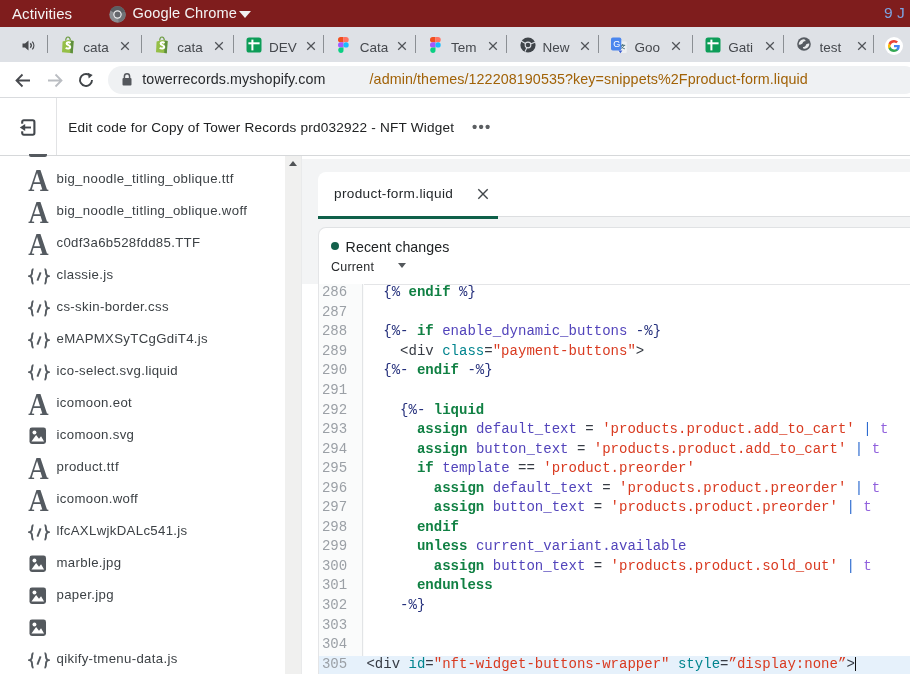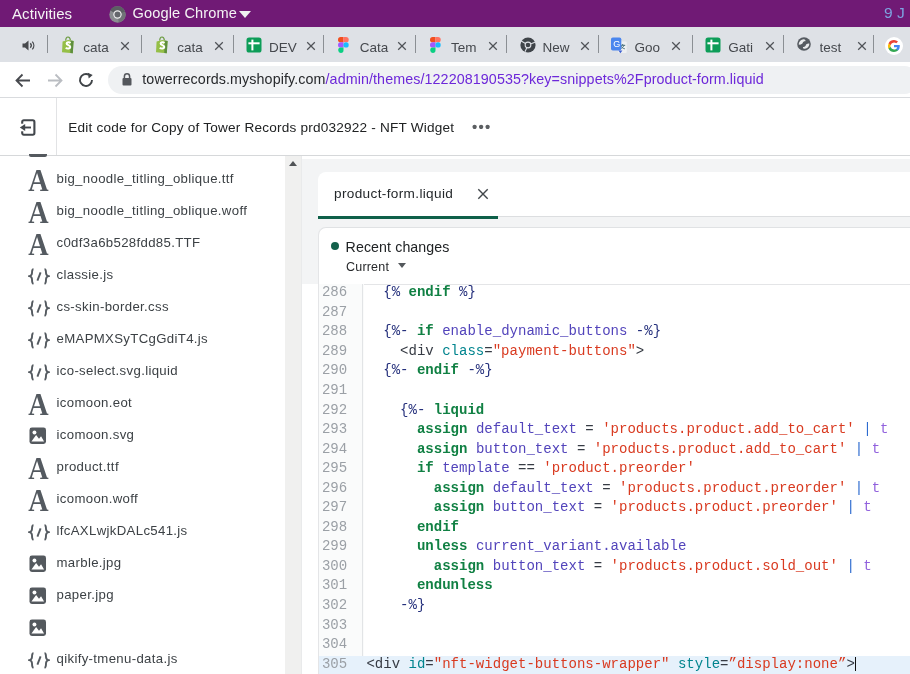--- a/index.html
+++ b/index.html
@@ -1,21 +1,21 @@
 <!DOCTYPE html>
 <html><head>
 <meta charset="utf-8">
 <style>
   * { margin:0; padding:0; box-sizing:border-box; }
   html,body { width:910px; height:674px; overflow:hidden; }
   body { position:relative; font-family:"Liberation Sans", sans-serif; background:#fff; }
   .abs { position:absolute; }
 
   
-  #topbar { left:0; top:0; width:910px; height:27px; background:#701a75; }
+  #topbar { left:0; top:0; width:910px; height:27px; background:#7f1d1d; }
   #topbar .txt { color:#f4f4f4; font-size:15px; letter-spacing:0.1px; }
 
   
   #tabstrip { left:0; top:27px; width:910px; height:35px; background:#dee1e6; }
   .tdiv { position:absolute; top:8px; width:1px; height:18px; background:#8b8f94; }
   .ttl { position:absolute; top:13px; font-size:13.5px; color:#45484d; white-space:nowrap; overflow:hidden; }
 
   
   #toolbar { left:0; top:62px; width:910px; height:36px; background:#ffffff; border-bottom:1px solid #d9dbde; }
   #omnibox { position:absolute; left:108px; top:4px; width:810px; height:28px; background:#eff1f3; border-radius:14px; }
@@ -196,21 +196,21 @@
   </svg>
   <svg class="abs" style="left:78px; top:10px;" width="16" height="16" viewBox="0 0 16 16">
     <path d="M14 8 A6 6 0 1 1 10.8 2.7" stroke="#404448" stroke-width="1.9" fill="none"></path>
     <path d="M9.8 0.7 L14.7 2.9 L10.7 6.5 Z" fill="#404448"></path>
   </svg>
   <div id="omnibox">
     <svg class="abs" style="left:14px; top:7px;" width="10" height="13" viewBox="0 0 10 13">
       <rect x="0.5" y="5" width="9" height="7.6" rx="1" fill="#54575c"></rect>
       <path d="M2.4 5.5 V3.4 A2.6 2.6 0 0 1 7.6 3.4 V5.5" stroke="#54575c" stroke-width="1.5" fill="none"></path>
     </svg>
-    <div class="abs" style="left:34.3px; top:5.3px; font-size:14.3px; letter-spacing:0.09px; color:#27292c; white-space:nowrap;">towerrecords.myshopify.com<span style="color:#6d28d9;">/admin/themes/122208190535?key=snippets%2Fproduct-form.liquid</span></div>
+    <div class="abs" style="left:34.3px; top:5.3px; font-size:14.3px; letter-spacing:0.09px; color:#27292c; white-space:nowrap;">towerrecords.myshopify.com<span style="color:#a16207;margin-left:44px;">/admin/themes/122208190535?key=snippets%2Fproduct-form.liquid</span></div>
   </div>
 </div>
 
 <div class="abs" id="sheader">
   <svg class="abs" style="left:18.8px; top:20.6px;" width="17" height="17" viewBox="0 0 17 17">
     <rect x="3.2" y="1.3" width="12.2" height="14.4" rx="1.6" stroke="#42474c" stroke-width="2.1" fill="none"></rect>
     <rect x="0" y="4.7" width="4.8" height="7.6" fill="#fff"></rect>
     <path d="M3.8 8.5 H12" stroke="#42474c" stroke-width="1.9"></path>
     <path d="M0.8 8.5 L6.2 4.9 V12.1 Z" fill="#42474c"></path>
   </svg>
@@ -339,21 +339,21 @@
   <div id="filetab">
     <div class="abs" style="left:16px; top:12.6px; font-size:13.6px; letter-spacing:0.35px; color:#24282b;">product-form.liquid</div>
     <svg class="abs" style="left:159px; top:15px;" width="12" height="12" viewBox="0 0 12 12">
       <path d="M1.3 1.3 L10.7 10.7 M10.7 1.3 L1.3 10.7" stroke="#42474b" stroke-width="1.4"></path>
     </svg>
   </div>
   <div id="tealline"></div>
   <div id="edcard">
     <div class="abs" style="left:12px; top:13.5px; width:8.4px; height:8.4px; border-radius:50%; background:#13604b;"></div>
     <div class="abs" style="left:26.6px; top:11px; font-size:14.2px; letter-spacing:0.1px; color:#202325;">Recent changes</div>
-    <div class="abs" style="left:27px; top:31.5px; font-size:12.5px; letter-spacing:0.2px; color:#27292b;">Current</div>
+    <div class="abs" style="left:12px; top:31.5px; font-size:12.5px; letter-spacing:0.2px; color:#27292b;">Current</div>
     <div class="abs" style="left:78.5px; top:34.8px; width:0; height:0; border-left:4.6px solid transparent; border-right:4.6px solid transparent; border-top:5px solid #54585c;"></div>
     <div class="abs" style="left:0px; top:55.8px; width:592px; height:1px; background:#e4e5e7;"></div>
     <div id="codewrap">
       <div id="gutterbg"></div>
       <div id="gutsep"></div>
       <div id="hl305"></div>
       <div id="gutter">286
 287
 288
 289

